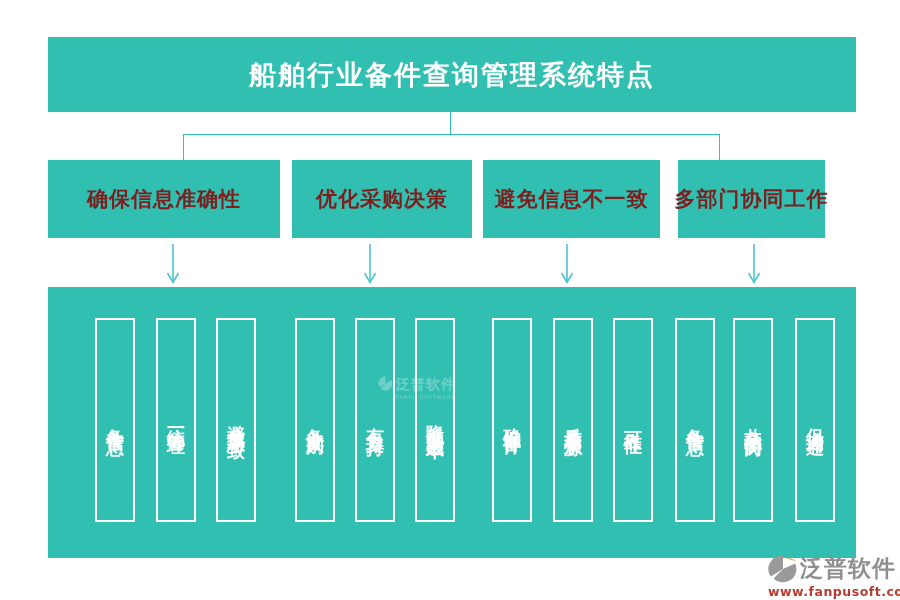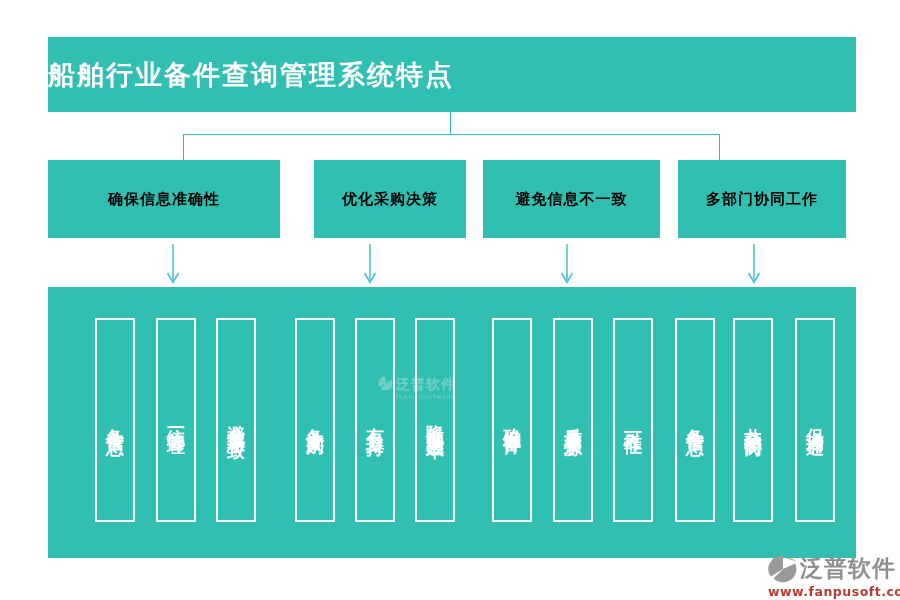--- a/index.html
+++ b/index.html
@@ -3,41 +3,41 @@
 <meta charset="utf-8">
 <style>
   html,body{margin:0;padding:0;background:#ffffff;}
   .canvas{
     position:relative;width:900px;height:600px;background:#ffffff;overflow:hidden;
     font-family:"DejaVu Sans","Liberation Sans",sans-serif;
   }
   
   .banner{
     position:absolute;left:48px;top:37px;width:808px;height:75px;
-    background:#30bfb0;display:flex;align-items:center;
+    background:#30bfb0;display:flex;align-items:center;justify-content:center;
   }
   .banner .title{
     color:#ffffff;font-size:27px;font-weight:bold;letter-spacing:2px;white-space:nowrap;
   }
   
   .cline{position:absolute;background:#30bfb0;}
   .stem        {left:450px;top:112px;width:1px;height:22px;}
   .hline       {left:183px;top:134px;width:537px;height:1px;}
   .drop-left   {left:183px;top:134px;width:1px;height:26px;}
   .drop-right  {left:719px;top:134px;width:1px;height:26px;}
   
   .hbox{
     position:absolute;top:160px;height:78px;background:#30bfb0;
     display:flex;align-items:center;justify-content:center;
   }
-  .hbox span{color:#000000;font-size:15px;font-weight:bold;letter-spacing:1px;white-space:nowrap;}
+  .hbox span{color:#7f1d1d;font-size:21px;font-weight:bold;letter-spacing:1px;white-space:nowrap;}
   .hbox.h1{left:48px;width:232px;}
-  .hbox.h2{left:292px;width:152px;margin-left:22px;}
+  .hbox.h2{left:292px;width:180px;}
   .hbox.h3{left:483px;width:177px;}
-  .hbox.h4{left:678px;width:168px;}
+  .hbox.h4{left:678px;width:147px;}
   
   .arrow{position:absolute;top:244px;width:16px;height:41px;}
   .arrow.a1{left:165px;} .arrow.a2{left:362px;} .arrow.a3{left:559px;} .arrow.a4{left:746px;}
   
   .container{
     position:absolute;left:48px;top:287px;width:808px;height:271px;background:#30bfb0;
   }
   
   .vbox{
     position:absolute;top:318px;height:204px;width:40px;box-sizing:border-box;

